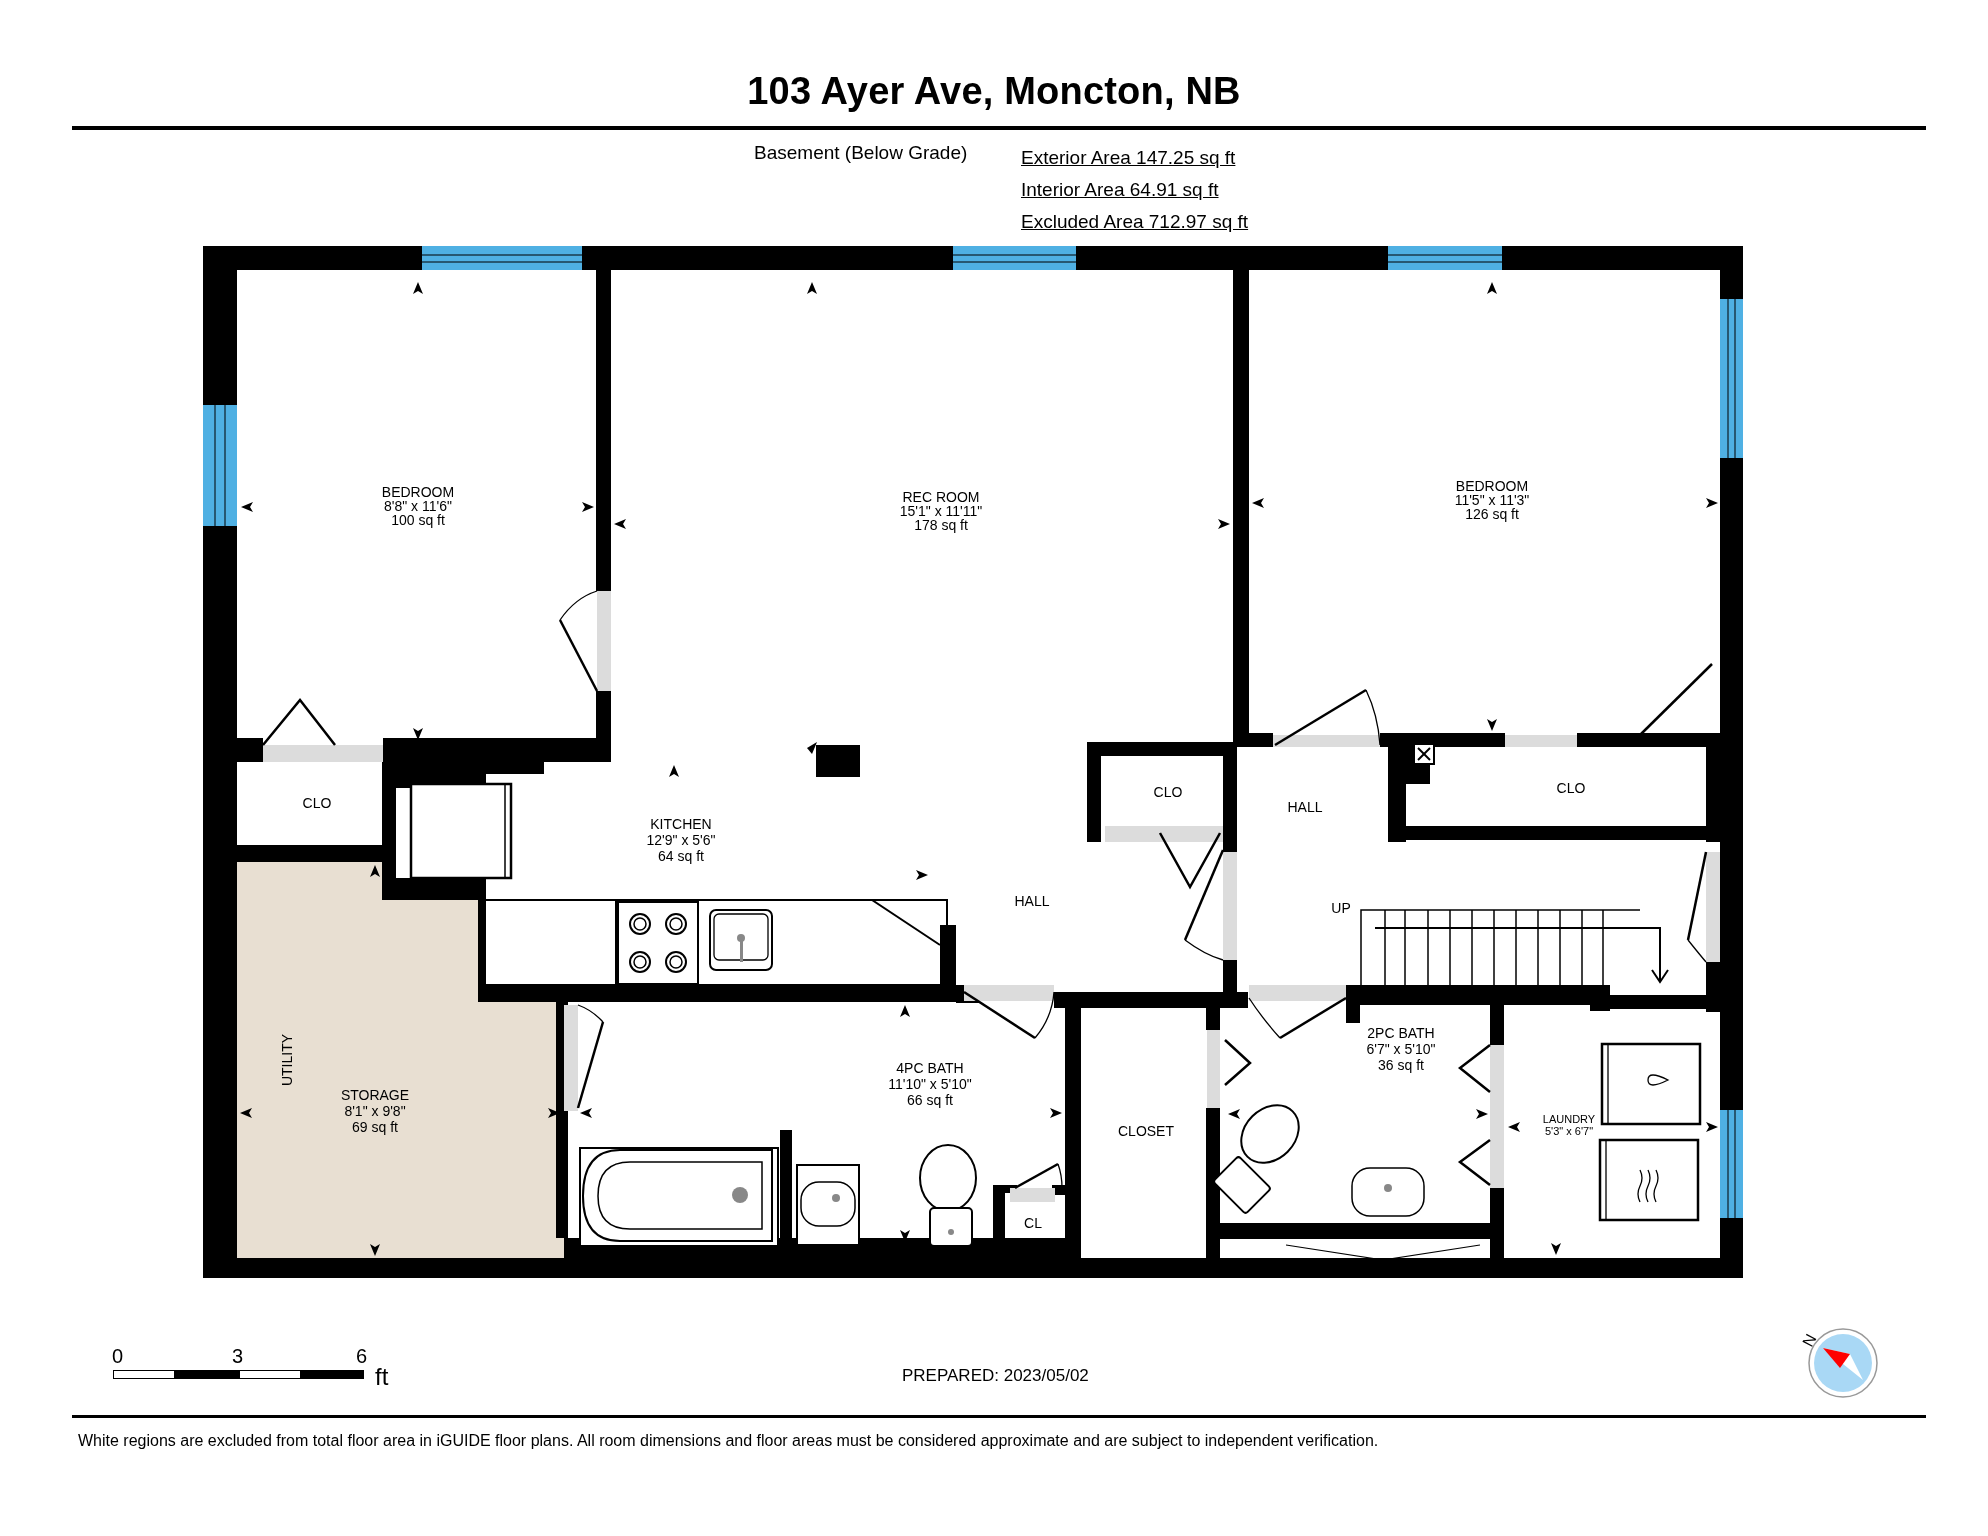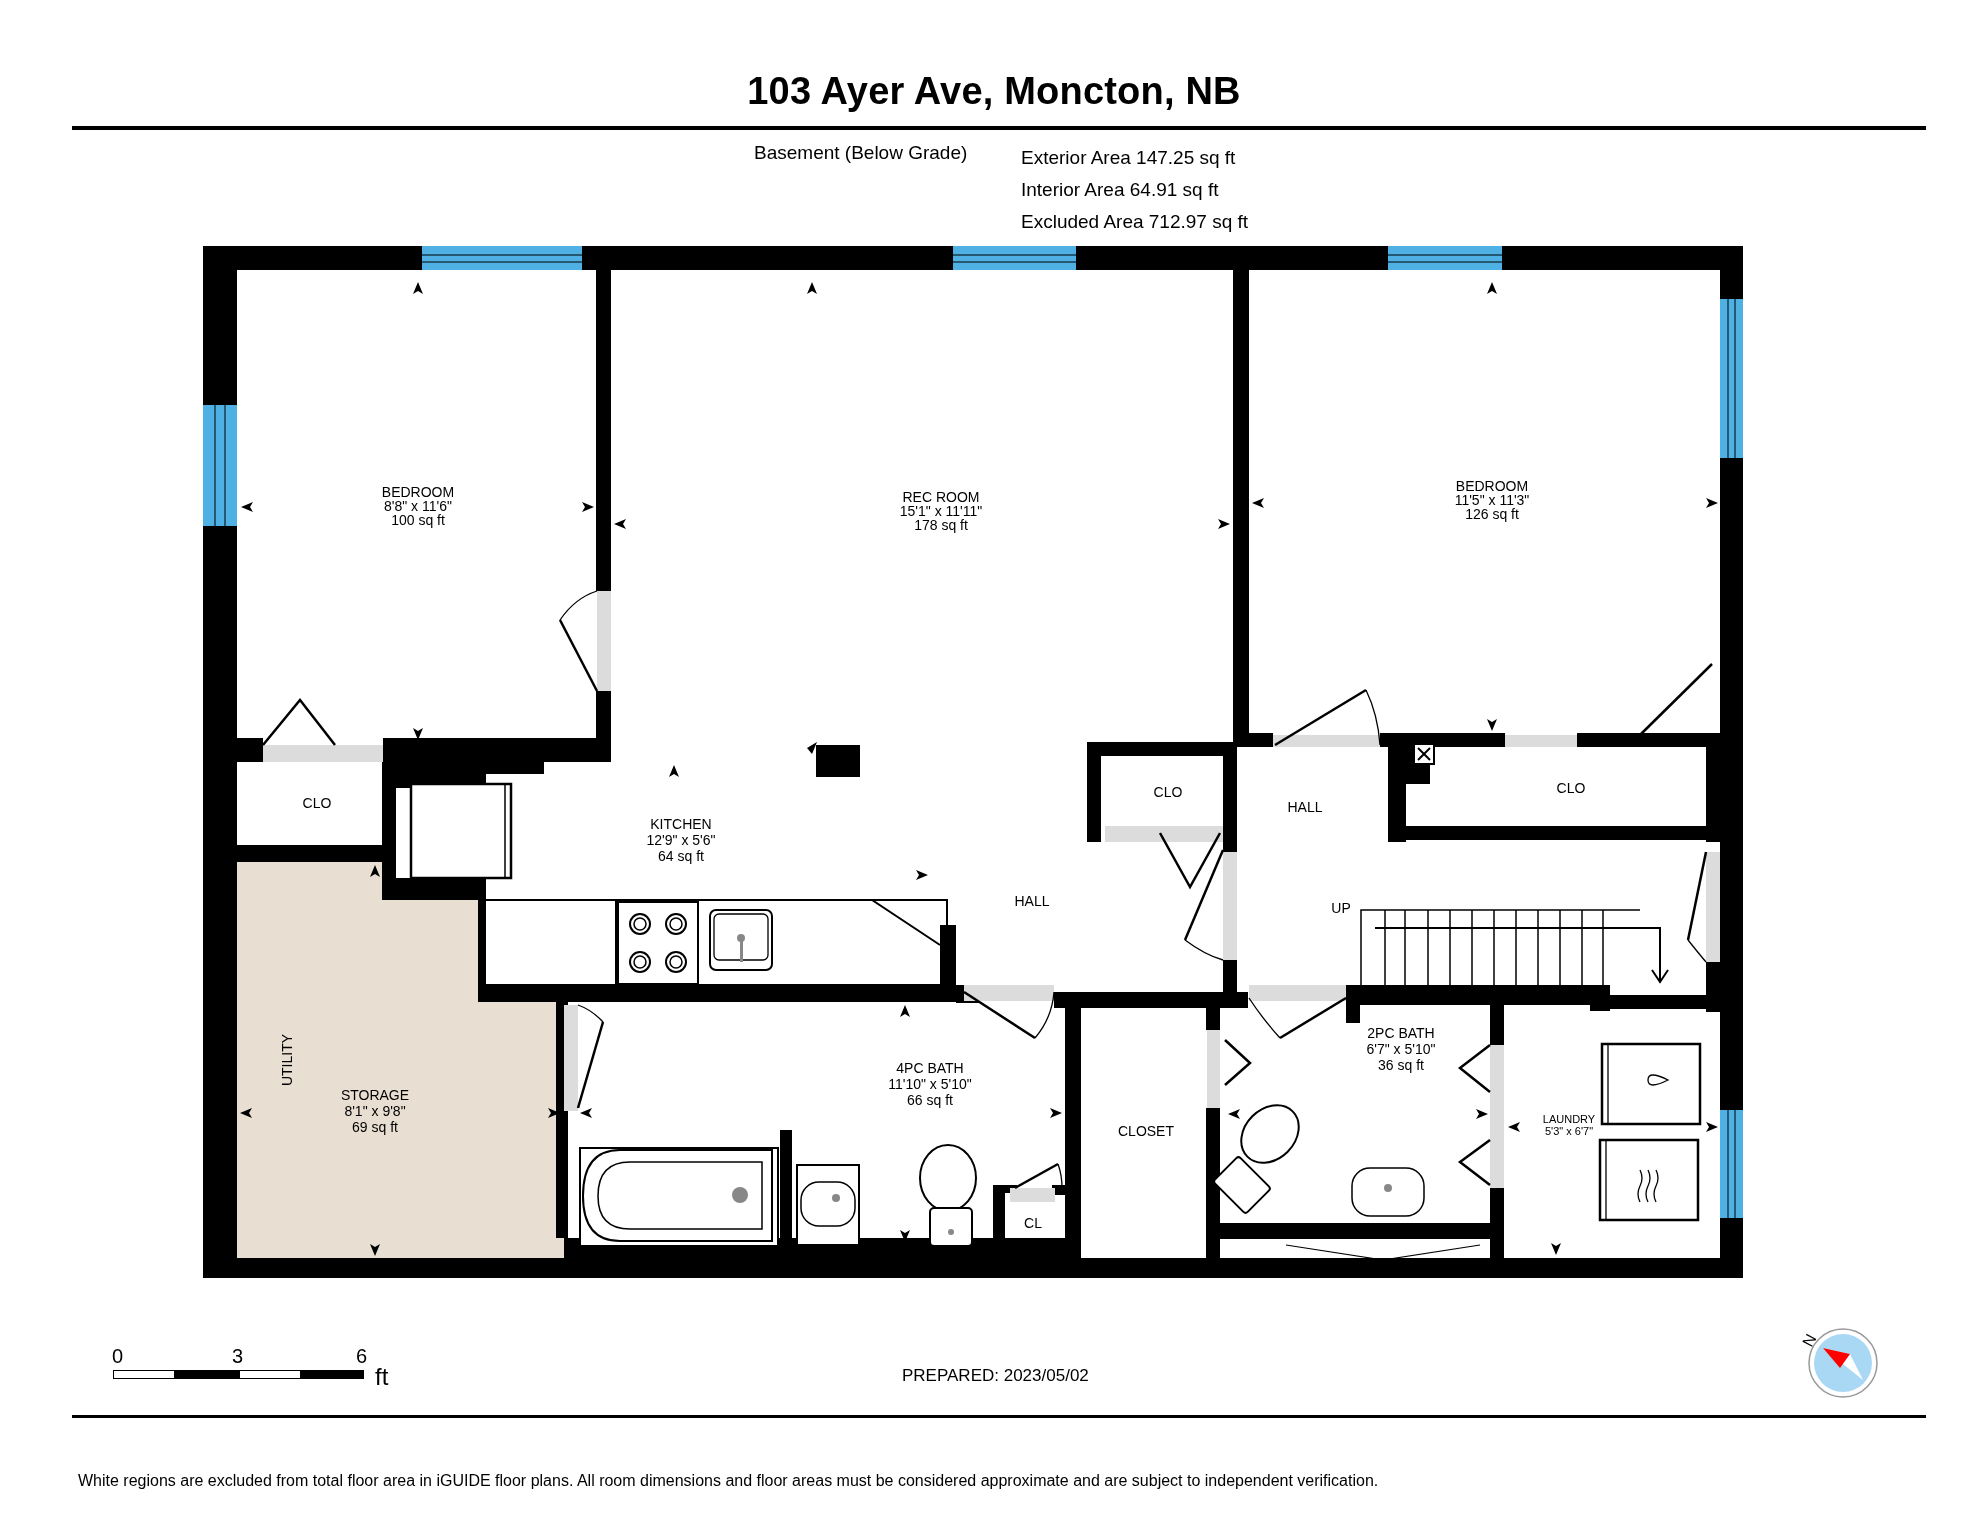--- a/index.html
+++ b/index.html
@@ -2,31 +2,31 @@
 <html><head>
 <meta charset="utf-8">
 <style>
   html, body { margin: 0; padding: 0; background: #ffffff; }
   body { width: 1988px; height: 1536px; position: relative; overflow: hidden; font-family: "Liberation Sans", sans-serif; color: #000; }
   .title { position: absolute; left: 0; width: 1988px; top: 70px; text-align: center; font-weight: bold; font-size: 38px; letter-spacing: 0.2px; }
   .rule { position: absolute; left: 72px; width: 1854px; height: 4px; background: #000; }
   .rule.top { top: 126px; }
   .rule.bottom { top: 1415px; height: 3px; }
   .area-label { position: absolute; left: 754px; top: 142px; font-weight: normal; font-size: 19px; }
-  .area-list { position: absolute; left: 1021px; top: 142px; font-size: 19px; line-height: 32px; }
+  .area-list { position: absolute; left: 1021px; top: 142px; font-size: 19px; line-height: 32px; text-decoration: underline; }
   .plan { position: absolute; left: 0; top: 0; }
   .plan text { font-family: "Liberation Sans", sans-serif; fill: #000; }
   .rlabel { font-size: 14px; text-anchor: middle; }
   .scale { position: absolute; left: 112px; top: 1345px; width: 300px; height: 50px; }
   .scale .tick { position: absolute; top: 0; font-size: 20px; }
   .scale .bar { position: absolute; top: 25px; height: 9px; box-sizing: border-box; border: 1px solid #000; }
   .scale .unit { position: absolute; left: 263px; top: 18px; font-size: 24px; }
   .prepared { position: absolute; left: 902px; top: 1366px; font-size: 17px; text-align: right; }
   .compass { position: absolute; left: 1795px; top: 1318px; width: 90px; height: 90px; }
-  .footer { position: absolute; left: 78px; top: 1432px; font-size: 16px; margin-top: 40px; }
+  .footer { position: absolute; left: 78px; top: 1432px; font-size: 16px; }
 </style>
 </head>
 <body>
 
 <div class="title">103 Ayer Ave, Moncton, NB</div>
 <div class="rule top"></div>
 <div class="area-label">Basement (Below Grade)</div>
 <div class="area-list">
   <div>Exterior Area 147.25 sq ft</div>
   <div>Interior Area 64.91 sq ft</div>

